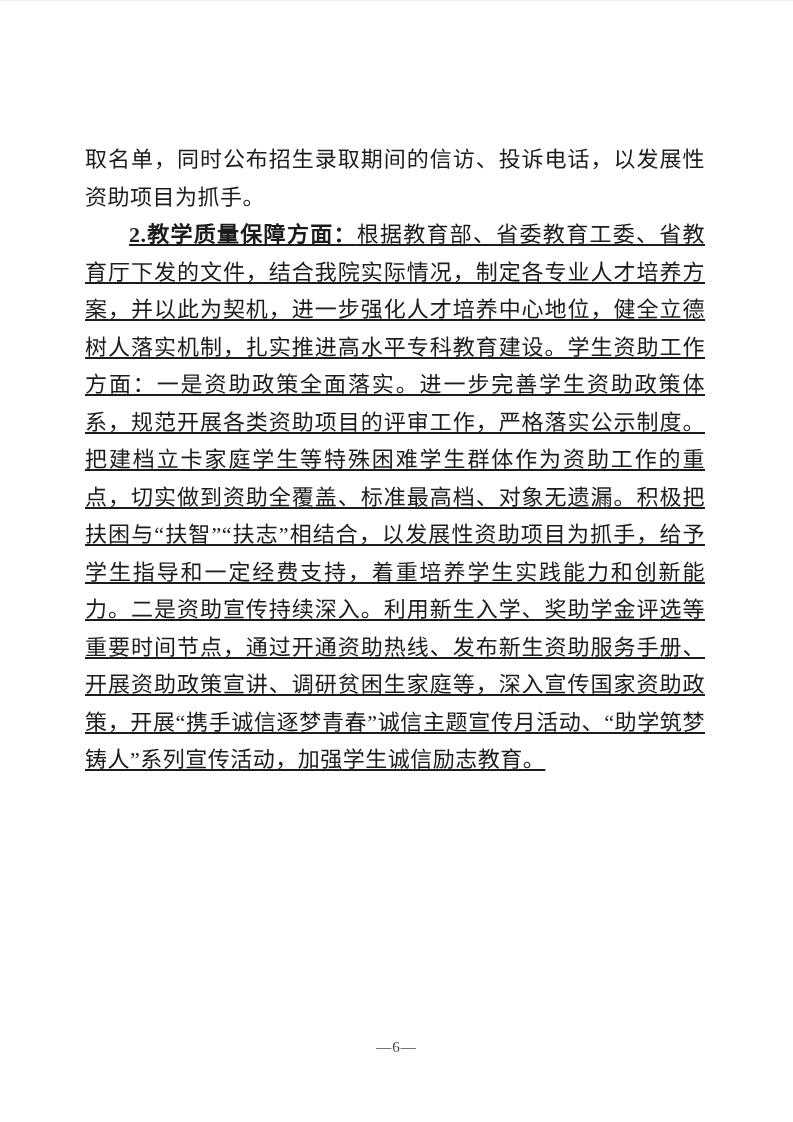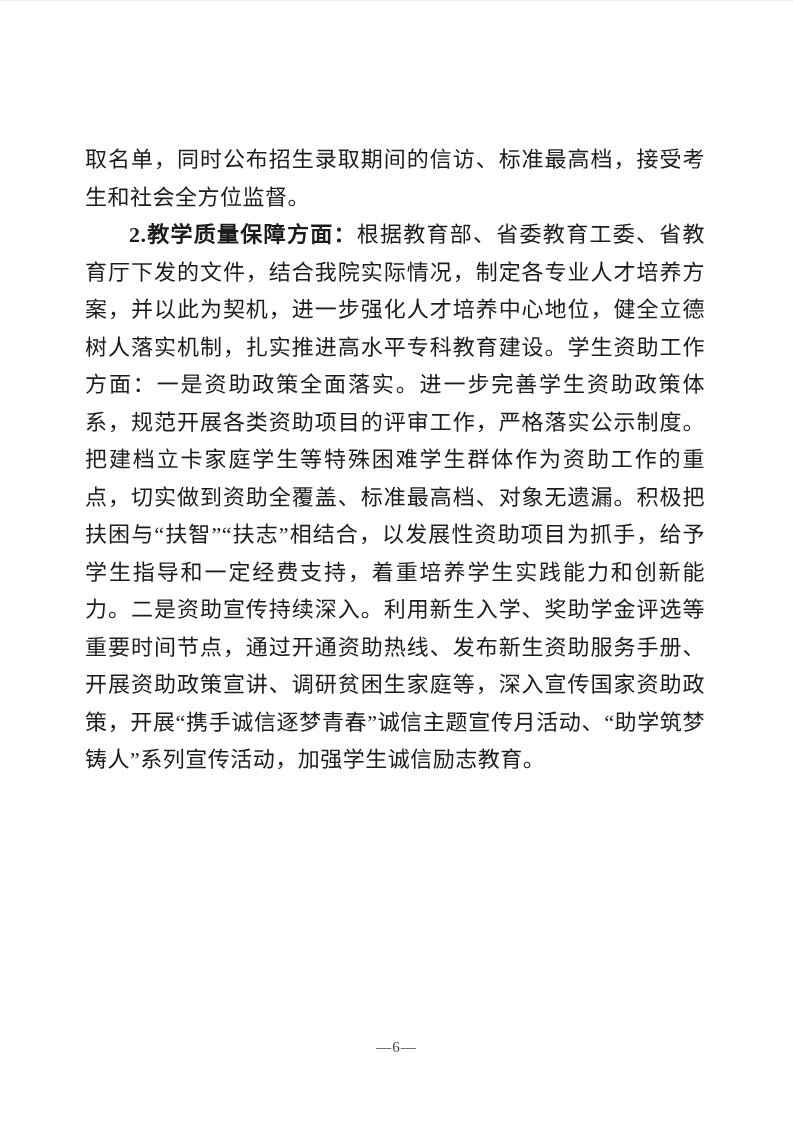--- a/index.html
+++ b/index.html
@@ -27,20 +27,21 @@
     margin: 0;
     font-size: 22px;
     line-height: 37.5px;
     text-align: justify;
     text-justify: inter-character;
     letter-spacing: 0.5px;
     word-break: break-all;
   }
   .doc-body p.indent {
     text-indent: 2em;
+    text-decoration: underline;
   }
   .doc-body strong {
     font-weight: bold;
   }
   .page-footer {
     position: absolute;
     left: 0;
     right: 0;
     top: 1038px;
     text-align: center;
@@ -49,21 +50,21 @@
     letter-spacing: 1px;
   }
 </style>
 </head>
 <body>
 
 <div class="page">
 
   <div class="doc-body">
 
-    <p><strong></strong><span>取名单，同时公布招生录取期间的信访、标准最高档，接受考生和社会全方位监督。</span></p>
+    <p><strong></strong><span>取名单，同时公布招生录取期间的信访、投诉电话，以发展性资助项目为抓手。</span></p>
 
     <p class="indent"><strong>2.教学质量保障方面：</strong><span>根据教育部、省委教育工委、省教育厅下发的文件，结合我院实际情况，制定各专业人才培养方案，并以此为契机，进一步强化人才培养中心地位，健全立德树人落实机制，扎实推进高水平专科教育建设。学生资助工作方面：一是资助政策全面落实。进一步完善学生资助政策体系，规范开展各类资助项目的评审工作，严格落实公示制度。把建档立卡家庭学生等特殊困难学生群体作为资助工作的重点，切实做到资助全覆盖、标准最高档、对象无遗漏。积极把扶困与“扶智”“扶志”相结合，以发展性资助项目为抓手，给予学生指导和一定经费支持，着重培养学生实践能力和创新能力。二是资助宣传持续深入。利用新生入学、奖助学金评选等重要时间节点，通过开通资助热线、发布新生资助服务手册、开展资助政策宣讲、调研贫困生家庭等，深入宣传国家资助政策，开展“携手诚信逐梦青春”诚信主题宣传月活动、“助学筑梦铸人”系列宣传活动，加强学生诚信励志教育。</span></p>
 
 
   </div>
 
   <div class="page-footer">—6—</div>
 
 </div>
 

